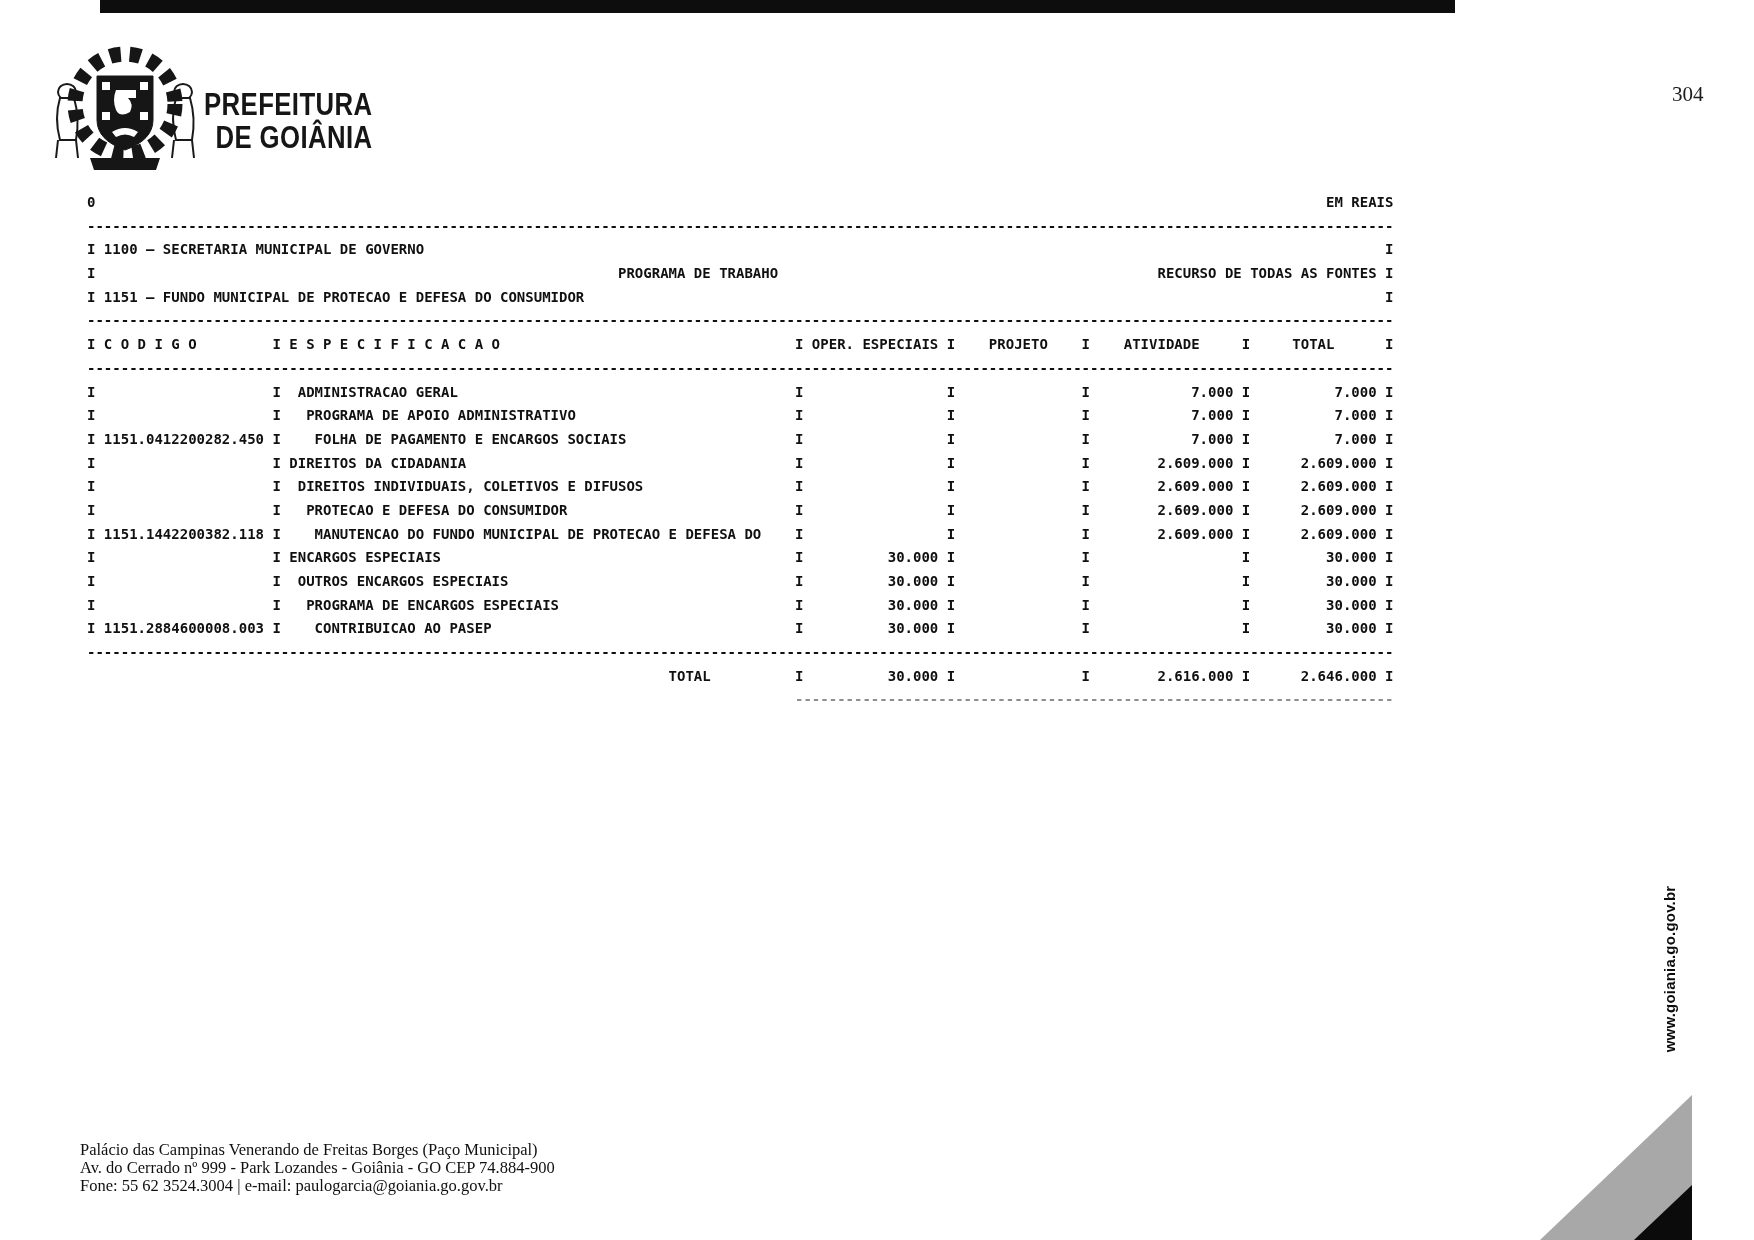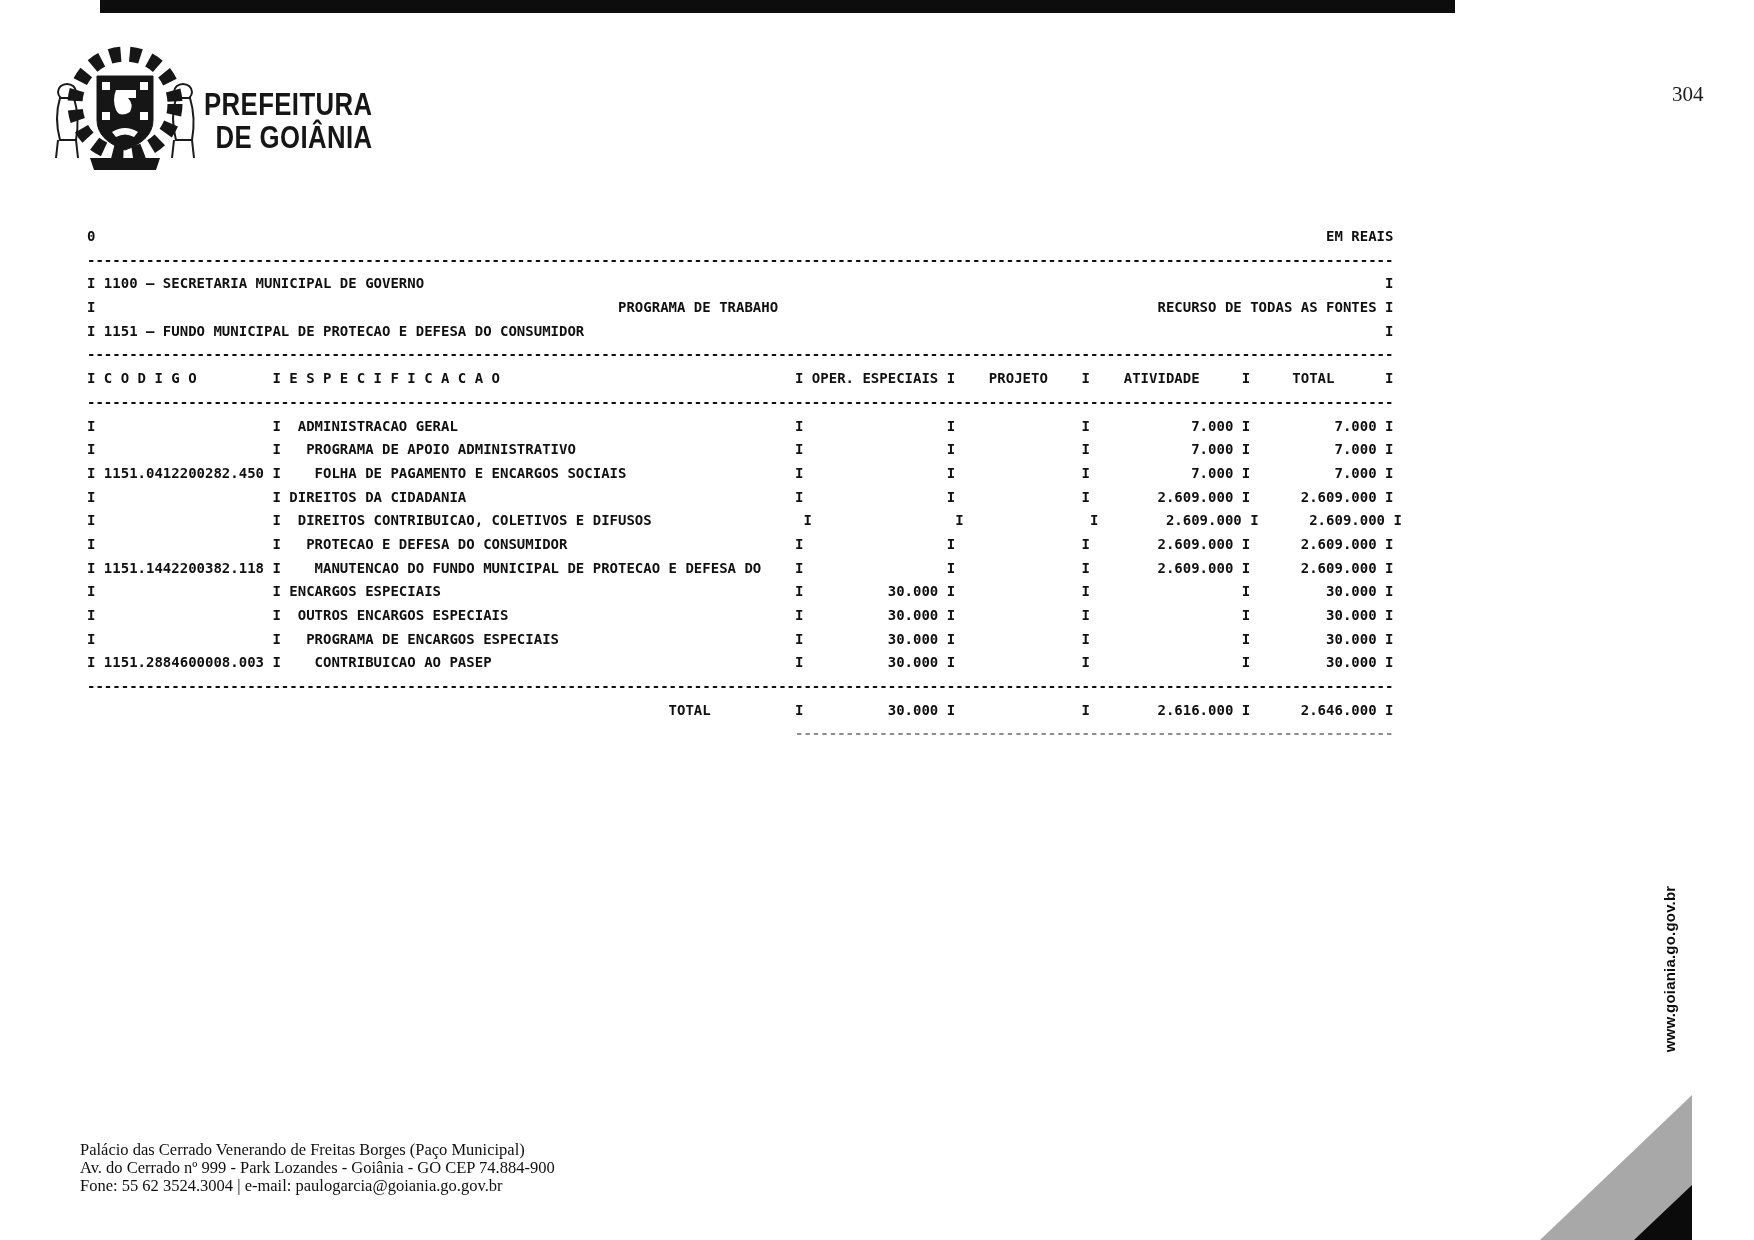--- a/index.html
+++ b/index.html
@@ -65,47 +65,47 @@
       <path d="M40 118 L110 118 L106 130 L44 130 Z" fill="#161616"></path>
     </svg>
     <div class="logo-text">
       <div>PREFEITURA</div>
       <div>DE GOIÂNIA</div>
     </div>
   </div>
 
   <div class="pagenum">304</div>
 
-  <div class="report" id="report" style="color: rgb(16, 16, 16); margin-top: 34px;">
+  <div class="report" id="report" style="color: rgb(16, 16, 16);">
       <div class="rline">0                                                                                                                                                  EM REAIS</div>
       <div class="rline">-----------------------------------------------------------------------------------------------------------------------------------------------------------</div>
       <div class="rline">I 1100 – SECRETARIA MUNICIPAL DE GOVERNO                                                                                                                  I</div>
       <div class="rline">I                                                              PROGRAMA DE TRABAHO                                             RECURSO DE TODAS AS FONTES I</div>
       <div class="rline">I 1151 – FUNDO MUNICIPAL DE PROTECAO E DEFESA DO CONSUMIDOR                                                                                               I</div>
       <div class="rline">-----------------------------------------------------------------------------------------------------------------------------------------------------------</div>
       <div class="rline">I C O D I G O         I E S P E C I F I C A C A O                                   I OPER. ESPECIAIS I    PROJETO    I    ATIVIDADE     I     TOTAL      I</div>
       <div class="rline">-----------------------------------------------------------------------------------------------------------------------------------------------------------</div>
       <div class="rline">I                     I  ADMINISTRACAO GERAL                                        I                 I               I            7.000 I          7.000 I</div>
       <div class="rline">I                     I   PROGRAMA DE APOIO ADMINISTRATIVO                          I                 I               I            7.000 I          7.000 I</div>
       <div class="rline">I 1151.0412200282.450 I    FOLHA DE PAGAMENTO E ENCARGOS SOCIAIS                    I                 I               I            7.000 I          7.000 I</div>
       <div class="rline">I                     I DIREITOS DA CIDADANIA                                       I                 I               I        2.609.000 I      2.609.000 I</div>
-      <div class="rline">I                     I  DIREITOS CONTRIBUICAO, COLETIVOS E DIFUSOS                  I                 I               I        2.609.000 I      2.609.000 I</div>
+      <div class="rline">I                     I  DIREITOS INDIVIDUAIS, COLETIVOS E DIFUSOS                  I                 I               I        2.609.000 I      2.609.000 I</div>
       <div class="rline">I                     I   PROTECAO E DEFESA DO CONSUMIDOR                           I                 I               I        2.609.000 I      2.609.000 I</div>
       <div class="rline">I 1151.1442200382.118 I    MANUTENCAO DO FUNDO MUNICIPAL DE PROTECAO E DEFESA DO    I                 I               I        2.609.000 I      2.609.000 I</div>
       <div class="rline">I                     I ENCARGOS ESPECIAIS                                          I          30.000 I               I                  I         30.000 I</div>
       <div class="rline">I                     I  OUTROS ENCARGOS ESPECIAIS                                  I          30.000 I               I                  I         30.000 I</div>
       <div class="rline">I                     I   PROGRAMA DE ENCARGOS ESPECIAIS                            I          30.000 I               I                  I         30.000 I</div>
       <div class="rline">I 1151.2884600008.003 I    CONTRIBUICAO AO PASEP                                    I          30.000 I               I                  I         30.000 I</div>
       <div class="rline">-----------------------------------------------------------------------------------------------------------------------------------------------------------</div>
       <div class="rline">                                                                     TOTAL          I          30.000 I               I        2.616.000 I      2.646.000 I</div>
       <div class="rline muted">                                                                                    -----------------------------------------------------------------------</div>
     </div>
 
   <div class="footer">
-    <div>Palácio das Cerrado Venerando de Freitas Borges (Paço Municipal)</div>
+    <div>Palácio das Campinas Venerando de Freitas Borges (Paço Municipal)</div>
     <div>Av. do Cerrado nº 999 - Park Lozandes - Goiânia - GO CEP 74.884-900</div>
     <div>Fone: 55 62 3524.3004 | e-mail: paulogarcia@goiania.go.gov.br</div>
   </div>
 
   <div class="vurl">www.goiania.go.gov.br</div>
 
   <div class="tri tri-gray" style="background: rgb(168, 168, 168);"></div>
   <div class="tri tri-black" style="background: rgb(11, 11, 11);"></div>
 
 </div>

